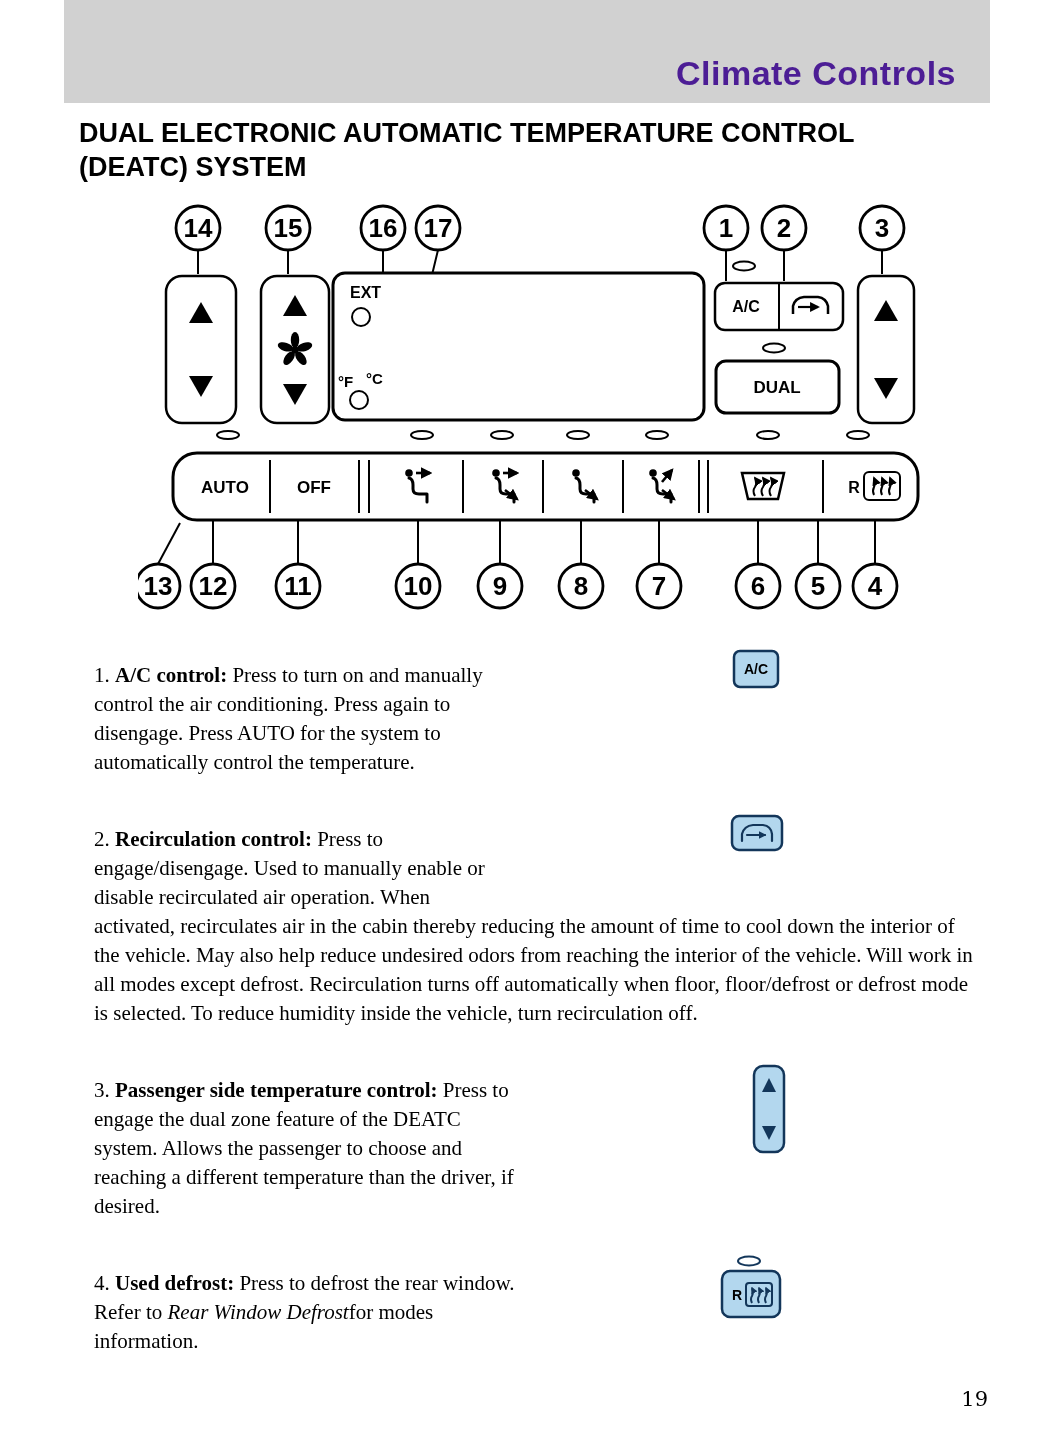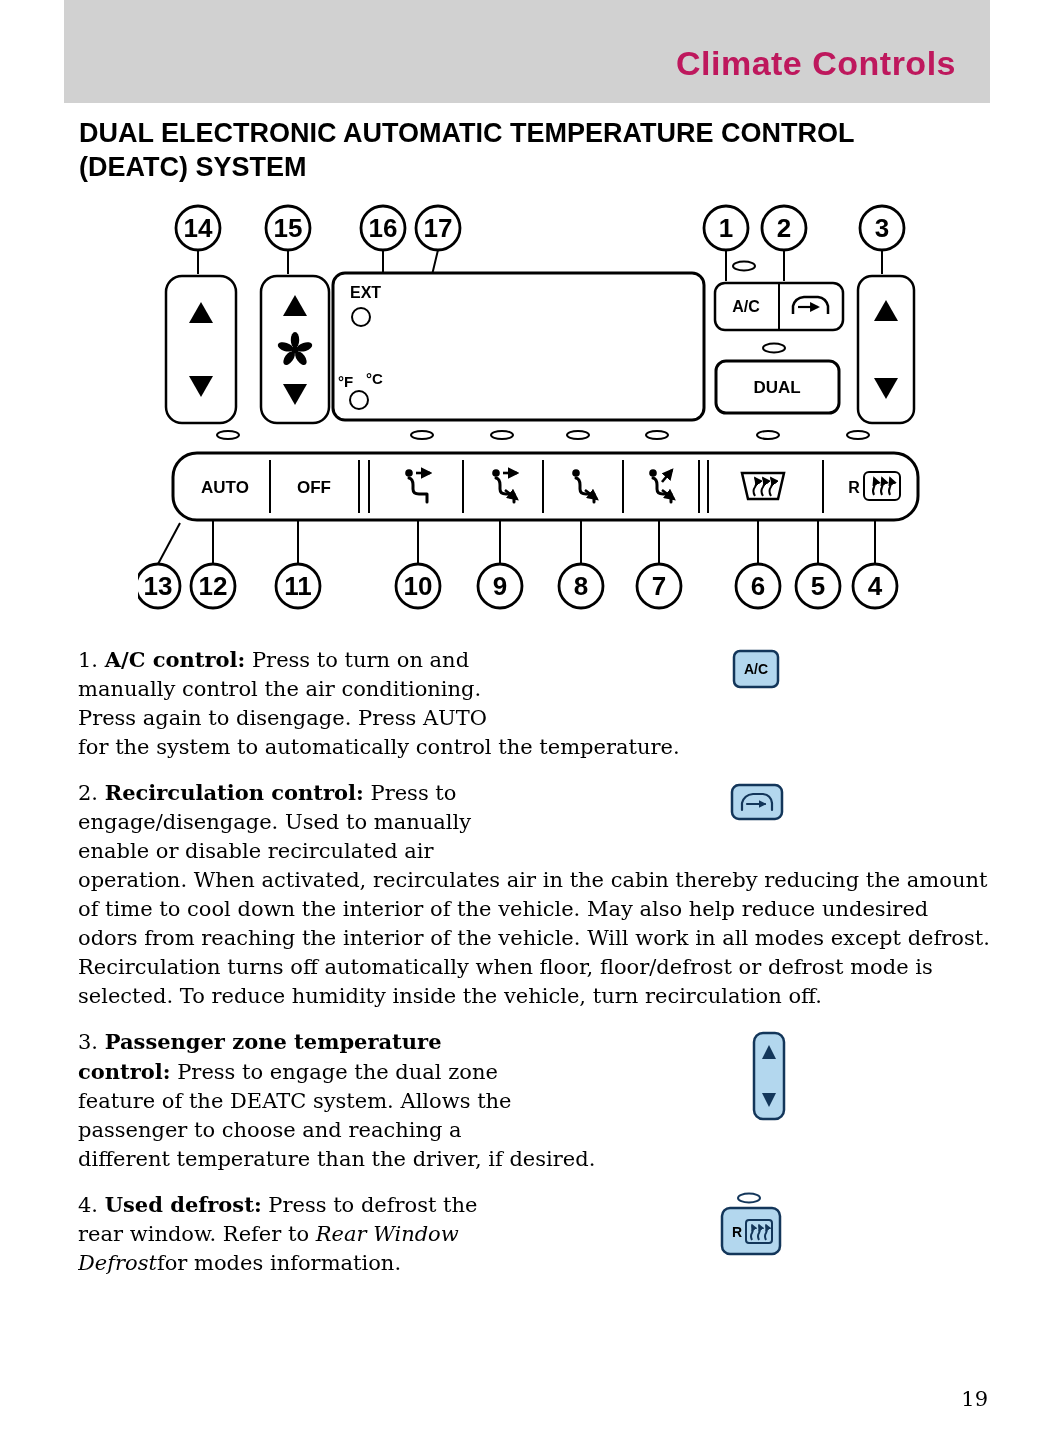--- a/index.html
+++ b/index.html
@@ -7,23 +7,23 @@
   .page {
     position: relative; width: 1056px; height: 1449px;
     background: #fff; color: #000;
     font-family: "DejaVu Serif", serif; overflow: hidden;
   }
   .header-bar {
     position: absolute; left: 64px; top: 0; width: 926px; height: 103px;
     background: #d1d1d1;
   }
   .header-title {
-    position: absolute; right: 34px; bottom: 20px;
+    position: absolute; right: 34px; bottom: 10px;
     font-family: "Liberation Sans", sans-serif; font-weight: bold;
-    font-size: 34px; color: #be185d; letter-spacing: 0.5px;
+    font-size: 34px; color: #4c1d95; letter-spacing: 0.5px;
   }
   .section-heading {
     position: absolute; left: 78px; top: 116px; width: 880px; margin: 1px;
     font-family: "Liberation Sans", sans-serif; font-weight: bold;
     font-size: 27px; line-height: 1.25; color: #000;
   }
   .diagram { position: absolute; left: 138px; top: 203px; }
 
   
   .co circle { fill: #fff; stroke: #000; stroke-width: 2.8; }
@@ -53,21 +53,21 @@
   .carline { fill: none; stroke: #13365a; stroke-width: 2.2; stroke-linecap: round; }
   .wnavy { fill: none; stroke: #13365a; stroke-width: 2; }
   .thinNavy { fill: #fff; stroke: #13365a; stroke-width: 2; }
 
   
   .items {
     position: absolute; left: 78px; top: 645px; width: 912px;
     font-size: 21px; line-height: 29px;
   }
   .item { margin-bottom: 16px; overflow: hidden; }
-  .item p { margin: 0; }
+  .item p { margin: 16px; font-family: Liberation Serif, serif; }
   .icon-slot { float: right; }
   .icon-slot svg { display: block; margin-top: 4px; }
   .s1 { width: 475px; height: 85px; }  .s1 svg { margin-left: 217px; }
   .s2 { width: 475px; height: 85px; }  .s2 svg { margin-left: 215px; }
   .s3 { width: 475px; height: 114px; } .s3 svg { margin-left: 237px; }
   .s4 { width: 475px; height: 85px; }  .s4 svg { margin-left: 203px; margin-top: 0; }
   .page-number {
     position: absolute; right: 68px; bottom: 38px;
     font-size: 21px; font-family: "DejaVu Serif", serif;
   }
@@ -340,21 +340,21 @@
     </div>
 
     <div class="item">
       <div class="icon-slot s3">
         <svg width="34" height="90" viewBox="0 0 34 90">
           <rect class="bluebtn" x="2" y="2" width="30" height="86" rx="9"></rect>
           <polygon points="10,28 24,28 17,14" fill="#13365a"></polygon>
           <polygon points="10,62 24,62 17,76" fill="#13365a"></polygon>
         </svg>
       </div>
-      <p><span>3. </span><b>Passenger zone temperature control:</b><span> Press to engage the dual zone feature of the DEATC system. Allows the passenger to choose and reaching a different temperature than the driver, if desired.</span></p>
+      <p><span>3. </span><b>Passenger side temperature control:</b><span> Press to engage the dual zone feature of the DEATC system. Allows the passenger to choose and reaching a different temperature than the driver, if desired.</span></p>
     </div>
 
     <div class="item">
       <div class="icon-slot s4">
         <svg width="66" height="76" viewBox="0 0 66 76">
           <ellipse class="thinNavy" cx="31" cy="8" rx="11" ry="4.5"></ellipse>
           <rect class="bluebtn" x="4" y="18" width="58" height="46" rx="8"></rect>
           <text class="bluelbl" x="19" y="47">R</text>
           <rect x="28" y="30" width="26" height="23" rx="3" fill="none" stroke="#13365a" stroke-width="2"></rect>
           <path class="wnavy" d="M 34,50 q -2,-4 0,-7 q 2,-4 0,-8" marker-end="url(#ahs)"></path>

